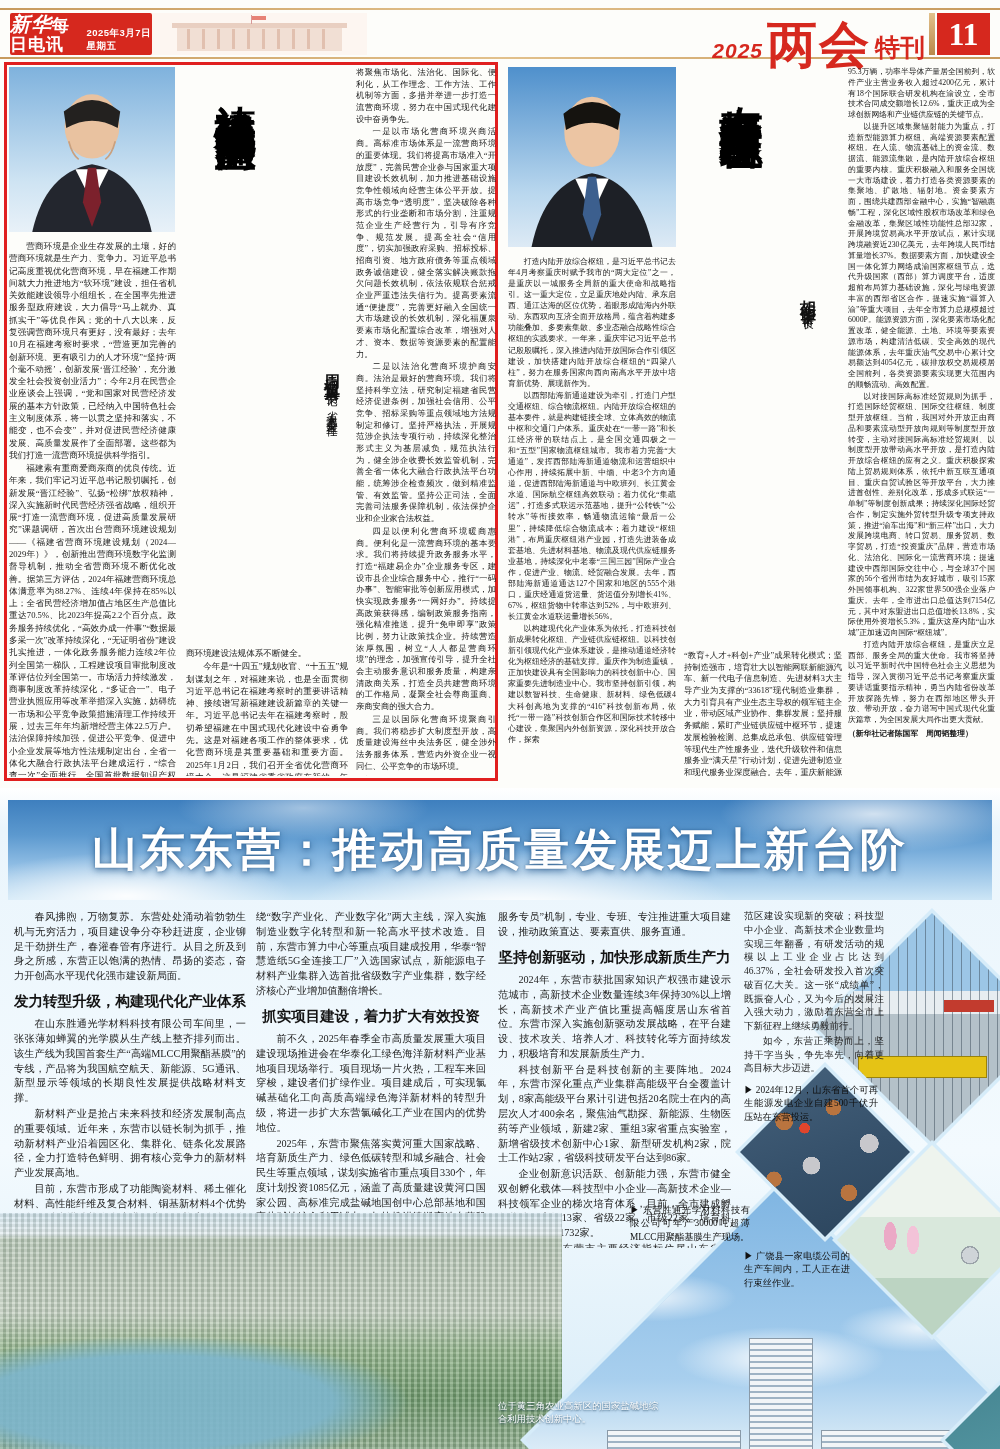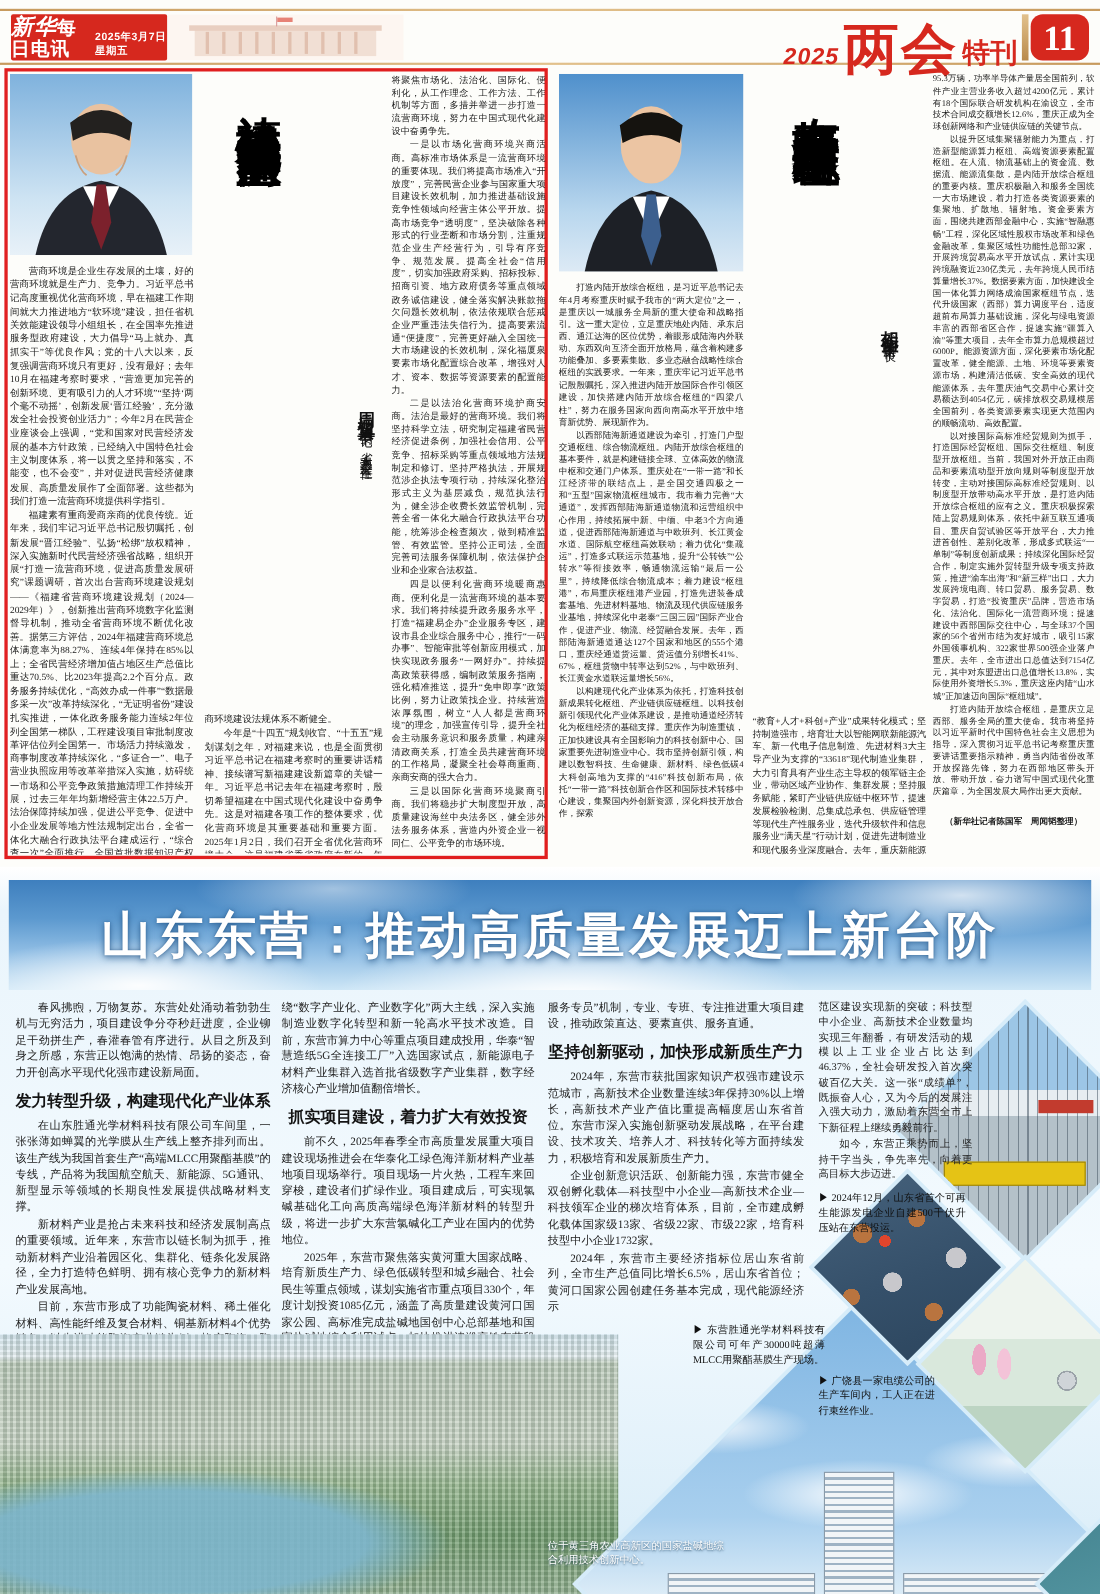--- a/index.html
+++ b/index.html
@@ -12,30 +12,30 @@
   .mh-logo{font-family:"Liberation Serif",serif;font-weight:900;font-size:17px;letter-spacing:1px;line-height:1.1;}
   .mh-logo .script{font-style:italic;font-size:20px;}
   .mh-date{font-family:"Liberation Sans",sans-serif;font-weight:700;font-size:9.5px;margin-top:12px;letter-spacing:.5px;}
   .hall{position:absolute;left:152px;top:13px;width:215px;height:42px;opacity:.75;}
   .edition{position:absolute;left:560px;top:12px;width:365px;height:44px;text-align:right;color:#d6281e;white-space:nowrap;}
   .ed-year{font-family:"Liberation Sans",sans-serif;font-weight:700;font-size:21px;font-style:italic;vertical-align:-6px;letter-spacing:1px;}
   .ed-name{font-family:Liberation Sans, sans-serif;font-weight:900;font-size:50px;vertical-align:-10px;letter-spacing:2px;}
   .ed-suffix{font-family:"Liberation Sans",sans-serif;font-weight:900;font-size:25px;vertical-align:-4px;}
   .gold-strip{position:absolute;left:929px;top:13px;width:6px;height:42px;background:linear-gradient(180deg,#e2c18c,#b9894a);}
   .pagenum{position:absolute;left:937px;top:13px;width:53px;height:42px;background:#d6281e;color:#fff;
-           font-family:"Liberation Serif",serif;font-weight:900;font-size:32px;display:flex;align-items:center;justify-content:center;border-radius:11px;}
+           font-family:"Liberation Serif",serif;font-weight:900;font-size:32px;display:flex;align-items:center;justify-content:center;}
   
   .red-frame{position:absolute;left:4px;top:62px;width:494px;height:719px;border:3px solid #e01f1f;box-sizing:border-box;}
   .portrait{position:absolute;overflow:hidden;}
   .portrait svg{display:block;width:100%;height:100%;}
   .txtcol{position:absolute;overflow:hidden;text-align:justify;}
   .seg{margin:0 0 1px 0;}
   .seg-p{text-indent:2em;}
   .seg-c{text-indent:0;}
-  .seg-cr{text-align:center;font-weight:700;text-indent:0;margin-top:16px;}
+  .seg-cr{text-align:left;font-weight:700;text-indent:0;margin-top:3px;}
   .fs86{font-size:8.6px;line-height:1.43;}
   .fs83{font-size:8.3px;line-height:1.41;}
   .fs79{font-size:7.9px;line-height:1.40;}
   .fs78{font-size:7.8px;line-height:1.38;}
   .vheadline{position:absolute;writing-mode:vertical-rl;font-family:"Liberation Serif",serif;font-weight:900;color:#000;letter-spacing:2px;}
   .vh-left{font-size:41px;}
   .vh-right{font-size:43px;}
   .vbyline{position:absolute;writing-mode:vertical-rl;font-family:"Liberation Serif",serif;color:#111;}
   .vb-name{font-size:16px;font-weight:700;letter-spacing:4px;}
   .vb-title{font-size:11.5px;letter-spacing:2px;}
@@ -242,20 +242,21 @@
     <div class="fcol" style="left:256px;top:122px;width:230px;height:333px">
         <div class="seg seg-c">绕“数字产业化、产业数字化”两大主线，深入实施制造业数字化转型和新一轮高水平技术改造。目前，东营市算力中心等重点项目建成投用，华泰“智慧造纸5G全连接工厂”入选国家试点，新能源电子材料产业集群入选首批省级数字产业集群，数字经济核心产业增加值翻倍增长。</div>
         <div class="seg seg-h">抓实项目建设，着力扩大有效投资</div>
         <div class="seg seg-p">前不久，2025年春季全市高质量发展重大项目建设现场推进会在华泰化工绿色海洋新材料产业基地项目现场举行。项目现场一片火热，工程车来回穿梭，建设者们扩绿作业。项目建成后，可实现氯碱基础化工向高质高端绿色海洋新材料的转型升级，将进一步扩大东营氯碱化工产业在国内的优势地位。</div>
         <div class="seg seg-p">2025年，东营市聚焦落实黄河重大国家战略、培育新质生产力、绿色低碳转型和城乡融合、社会民生等重点领域，谋划实施省市重点项目330个，年度计划投资1085亿元，涵盖了高质量建设黄河口国家公园、高标准完成盐碱地国创中心总部基地和国家盐碱地综合利用试点、加快推进津潍高铁东营段等重点项目，为东营市加快绿色低碳高质量发展注入了强劲动力。</div>
       </div>
     <div class="fcol" style="left:498px;top:122px;width:233px;height:338px">
         <div class="seg seg-c">服务专员”机制，专业、专班、专注推进重大项目建设，推动政策直达、要素直供、服务直通。</div>
         <div class="seg seg-h">坚持创新驱动，加快形成新质生产力</div>
         <div class="seg seg-p">2024年，东营市获批国家知识产权强市建设示范城市，高新技术企业数量连续3年保持30%以上增长，高新技术产业产值比重提高幅度居山东省首位。东营市深入实施创新驱动发展战略，在平台建设、技术攻关、培养人才、科技转化等方面持续发力，积极培育和发展新质生产力。</div>
+        <div class="seg seg-p">科技创新平台是科技创新的主要阵地。2024年，东营市深化重点产业集群高能级平台全覆盖计划，8家高能级平台累计引进包括20名院士在内的高层次人才400余名，聚焦油气勘探、新能源、生物医药等产业领域，新建2家、重组3家省重点实验室，新增省级技术创新中心1家、新型研发机构2家，院士工作站2家，省级科技研发平台达到86家。</div>
         <div class="seg seg-p">企业创新意识活跃、创新能力强，东营市健全双创孵化载体—科技型中小企业—高新技术企业—科技领军企业的梯次培育体系，目前，全市建成孵化载体国家级13家、省级22家、市级22家，培育科技型中小企业1732家。</div>
         <div class="seg seg-p">2024年，东营市主要经济指标位居山东省前列，全市生产总值同比增长6.5%，居山东省首位；黄河口国家公园创建任务基本完成，现代能源经济示</div>
       </div>
     <div class="fcol" style="left:744px;top:122px;width:140px;height:175px;font-size:9.5px;z-index:4">
         <div class="seg seg-c">范区建设实现新的突破；科技型中小企业、高新技术企业数量均实现三年翻番，有研发活动的规模以上工业企业占比达到46.37%，全社会研发投入首次突破百亿大关。这一张“成绩单”，既振奋人心，又为今后的发展注入强大动力，激励着东营全市上下新征程上继续勇毅前行。</div>
         <div class="seg seg-p">如今，东营正乘势而上，坚持干字当头，争先率先，向着更高目标大步迈进。</div>
       </div>
 
     <div class="aerial"></div>
 

